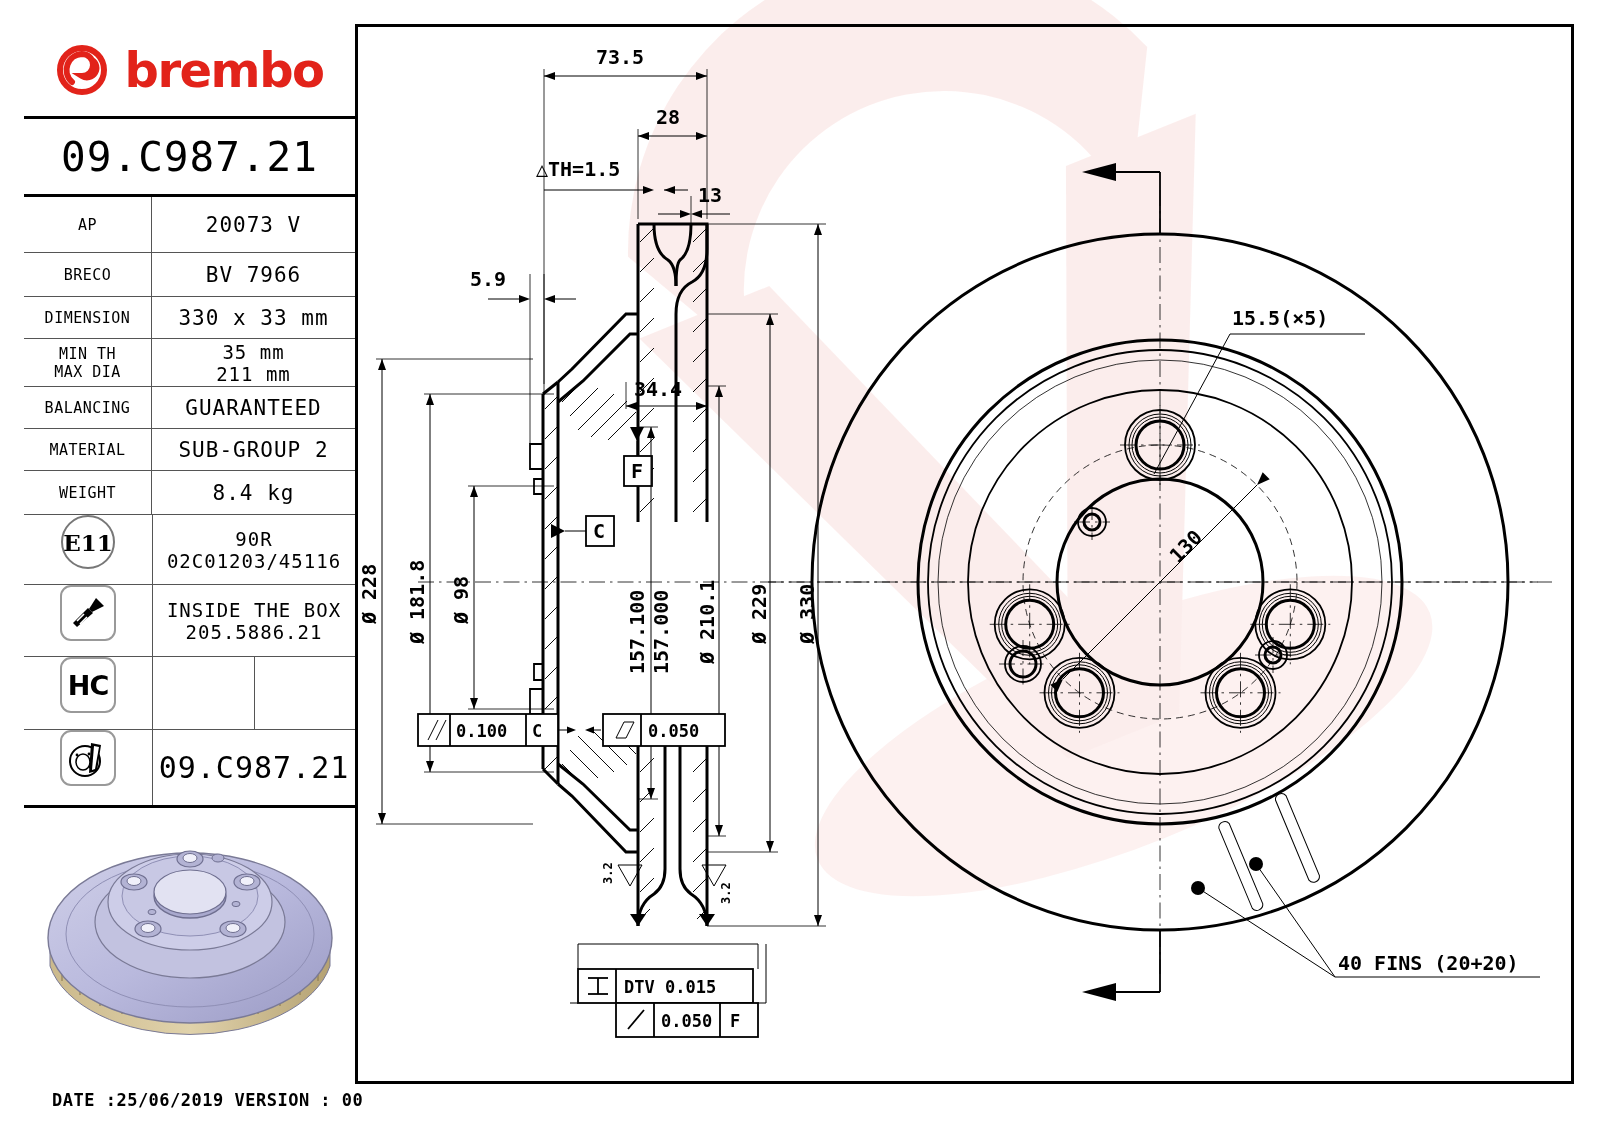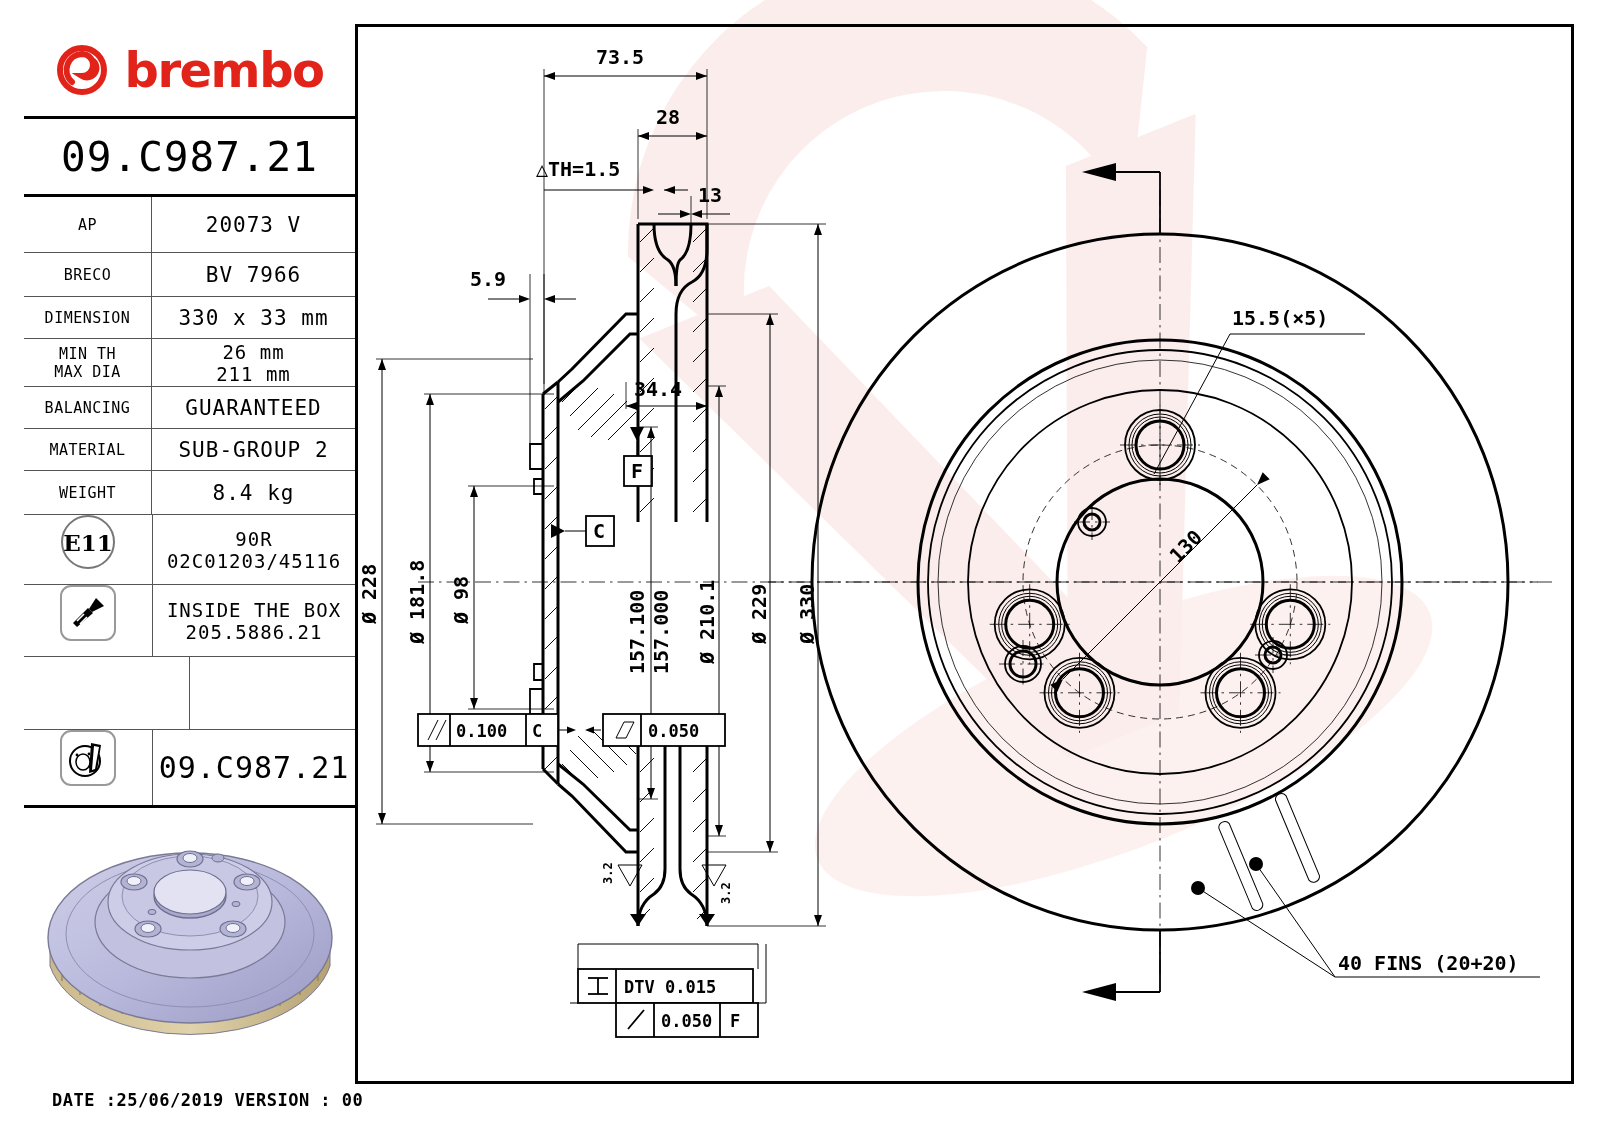--- a/index.html
+++ b/index.html
@@ -116,21 +116,21 @@
     <div class="tlabel">DIMENSION</div>
     <div class="tval">330 x 33 mm</div>
   </div>
 
   <div class="trow r-minth">
     <div class="tlabel">
       <span>MIN TH</span>
       <span>MAX DIA</span>
     </div>
     <div class="tval small">
-      <span>26  mm</span>
+      <span>35  mm</span>
       <span>211  mm</span>
     </div>
   </div>
 
   <div class="trow r-bal">
     <div class="tlabel">BALANCING</div>
     <div class="tval">GUARANTEED</div>
   </div>
 
   <div class="trow r-mat">
@@ -166,20 +166,25 @@
         </svg>
       </div>
     </div>
     <div class="tval small">
       <span>INSIDE THE BOX</span>
       <span>205.5886.21</span>
     </div>
   </div>
 
   <div class="trow r-hc">
+    <div class="icon-cell">
+      <div class="sqicon">
+        <span class="hc-text">HC</span>
+      </div>
+    </div>
     <div class="hcsplit">
       <div></div>
       <div></div>
     </div>
   </div>
 
   <div class="trow r-disc" style="border-bottom:3px solid #000;">
     <div class="icon-cell">
       <div class="sqicon">
         <svg width="42" height="42" viewBox="0 0 42 42">

